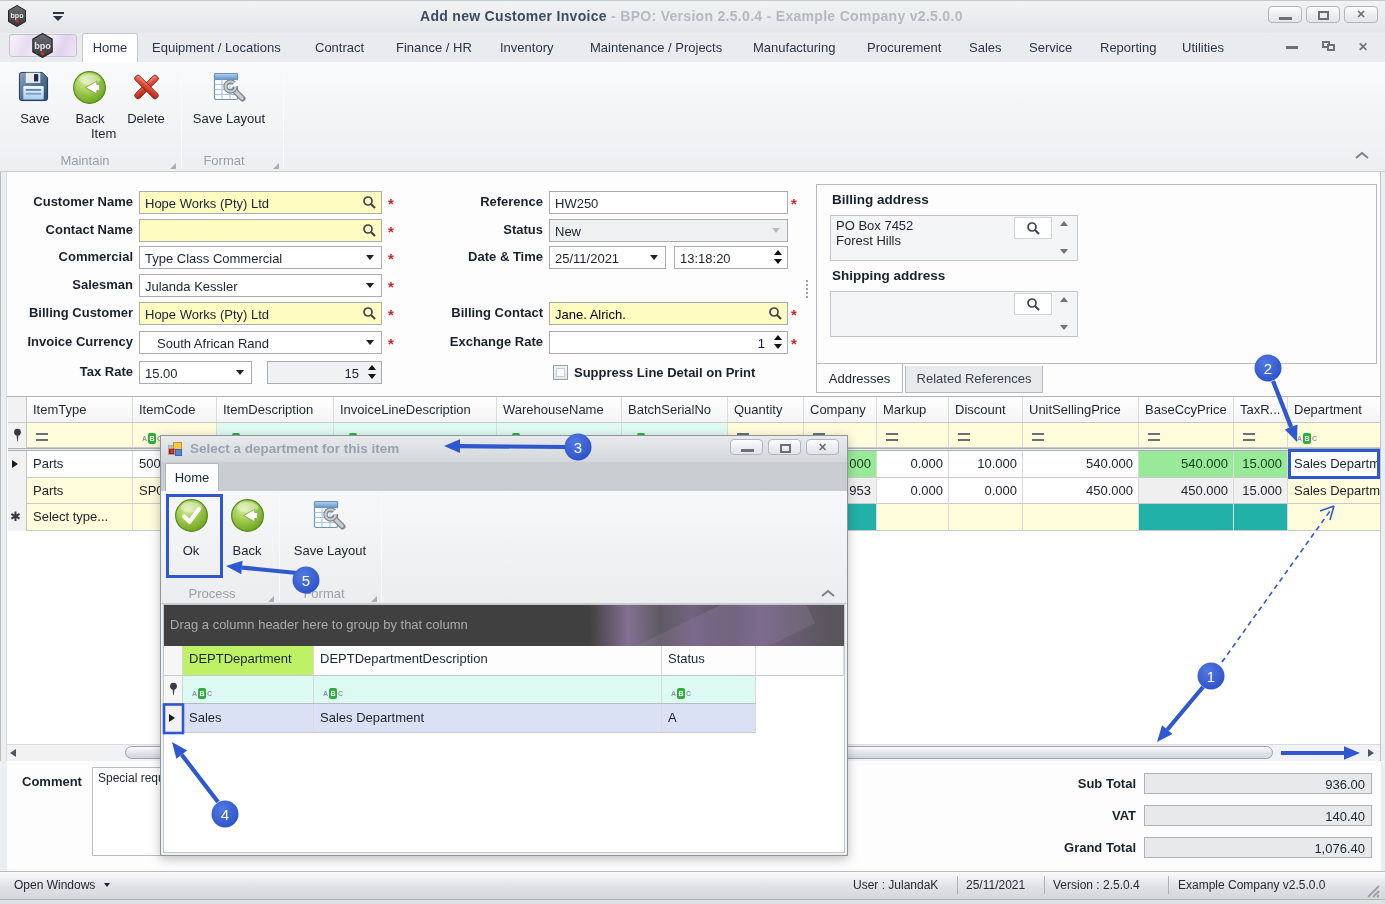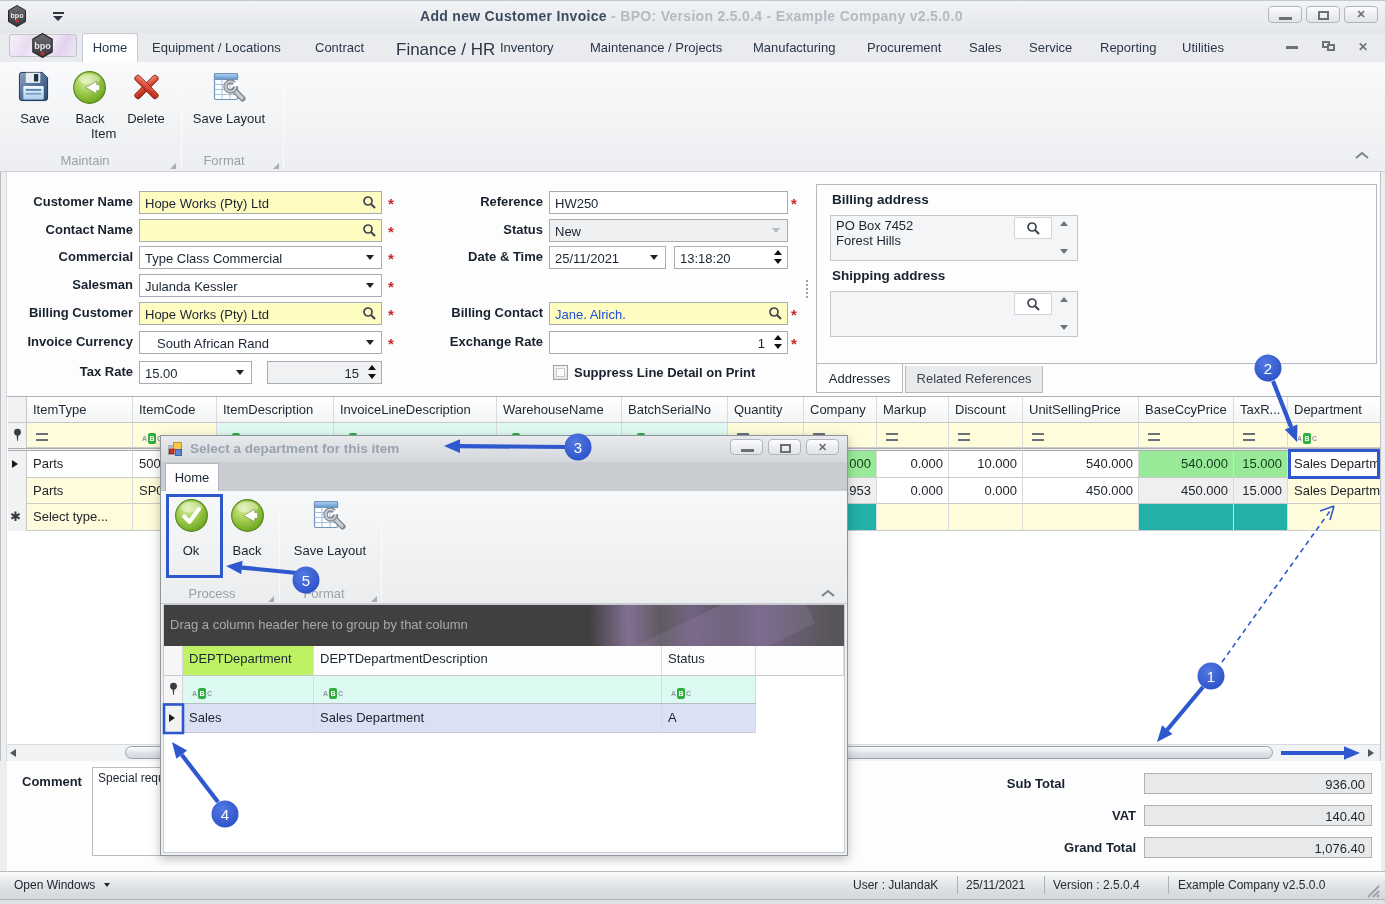--- a/index.html
+++ b/index.html
@@ -59,21 +59,21 @@
         </linearGradient>
       </defs>
       <polygon points="10,0.5 18.5,5.4 18.5,16.6 10,21.5 1.5,16.6 1.5,5.4" fill="url(#hx23)" stroke="#232327" stroke-width="1"></polygon>
       <text x="10" y="14" font-size="8" font-weight="bold" fill="#e8e8ea" text-anchor="middle" font-family="Liberation Sans">bpo</text>
       <circle cx="10" cy="18" r="1.7" fill="#c03028"></circle>
     </svg></div>
 <div class="b" style="left:82px;top:33px;width:56px;height:29px;background:#fff;border:1px solid #c6cad0;border-bottom:none;border-radius:3px 3px 0 0"></div>
 <div class="b" style="left:82px;top:40px;width:56px;text-align:center;font-size:13px;color:#24364e">Home</div>
 <div class="b" style="left:152px;top:40px;font-size:13px;color:#2a3648;white-space:nowrap">Equipment / Locations</div>
 <div class="b" style="left:315px;top:40px;font-size:13px;color:#2a3648;white-space:nowrap">Contract</div>
-<div class="b" style="left:396px;top:40px;font-size:17px;color:#2a3648;white-space:nowrap">Finance / HR</div>
+<div class="b" style="left:396px;top:40px;font-size:13px;color:#2a3648;white-space:nowrap">Finance / HR</div>
 <div class="b" style="left:500px;top:40px;font-size:13px;color:#2a3648;white-space:nowrap">Inventory</div>
 <div class="b" style="left:590px;top:40px;font-size:13px;color:#2a3648;white-space:nowrap">Maintenance / Projects</div>
 <div class="b" style="left:753px;top:40px;font-size:13px;color:#2a3648;white-space:nowrap">Manufacturing</div>
 <div class="b" style="left:867px;top:40px;font-size:13px;color:#2a3648;white-space:nowrap">Procurement</div>
 <div class="b" style="left:969px;top:40px;font-size:13px;color:#2a3648;white-space:nowrap">Sales</div>
 <div class="b" style="left:1029px;top:40px;font-size:13px;color:#2a3648;white-space:nowrap">Service</div>
 <div class="b" style="left:1100px;top:40px;font-size:13px;color:#2a3648;white-space:nowrap">Reporting</div>
 <div class="b" style="left:1182px;top:40px;font-size:13px;color:#2a3648;white-space:nowrap">Utilities</div>
 <div class="b" style="left:1286px;top:46px;width:12px;height:3px;background:#6e7278"></div>
 <div class="b" style="left:1322px;top:41px;width:8px;height:7px;border:2px solid #6e7278"></div>
@@ -212,21 +212,21 @@
 <div class="lbl b" style="left:223px;top:222px;width:320px;text-align:right">Status</div>
 <div class="fld" style="left:549px;top:219px;width:239px;height:23px;background:#eef0f2;padding:4px 5px 0 5px;color:#1a2430">New</div>
 <div class="dd" style="left:772px;top:228px;border-top-color:#b6bcc4"></div>
 <div class="lbl b" style="left:223px;top:249px;width:320px;text-align:right">Date &amp; Time</div>
 <div class="fld" style="left:549px;top:246px;width:117px;height:23px;background:#fff;padding:4px 5px 0 5px;color:#1a2430">25/11/2021</div>
 <div class="dd" style="left:650px;top:255px"></div>
 <div class="fld" style="left:674px;top:246px;width:114px;height:23px;background:#fff;padding:4px 5px 0 5px;color:#1a2430">13:18:20</div>
 <div class="sp" style="left:774px;top:250px;border-bottom:5px solid #111"></div>
 <div class="sp" style="left:774px;top:259px;border-top:5px solid #111"></div>
 <div class="lbl b" style="left:223px;top:305px;width:320px;text-align:right">Billing Contact</div>
-<div class="fld" style="left:549px;top:302px;width:239px;height:23px;background:#fffcc2;padding:4px 11px 0 5px;color:#1d4ed8">Jane. Alrich.</div>
+<div class="fld" style="left:549px;top:302px;width:239px;height:23px;background:#fffcc2;padding:4px 11px 0 5px;color:#000000">Jane. Alrich.</div>
 <div class="b" style="left:768px;top:306px"><svg width="15" height="15" viewBox="0 0 15 15">
       <circle cx="6" cy="6" r="4" fill="none" stroke="#3e4450" stroke-width="1.7"></circle>
       <line x1="9" y1="9" x2="13" y2="13" stroke="#3e4450" stroke-width="2.2"></line>
     </svg></div>
 <div class="ast" style="left:791px;top:306px">*</div>
 <div class="lbl b" style="left:223px;top:334px;width:320px;text-align:right">Exchange Rate</div>
 <div class="fld" style="left:549px;top:331px;width:239px;height:23px;background:#fff;padding:4px 22px 0 5px;text-align:right;color:#1a2430">1</div>
 <div class="sp" style="left:774px;top:335px;border-bottom:5px solid #111"></div>
 <div class="sp" style="left:774px;top:344px;border-top:5px solid #111"></div>
 <div class="ast" style="left:791px;top:335px">*</div>
@@ -377,21 +377,21 @@
 <div class="cell txt" style="left:1288px;top:504px;width:97px;height:27px;background:#fffcdb;color:#20262e"></div>
 <div class="b tri-r" style="left:12px;top:460px"></div>
 <div class="b" style="left:10px;top:509px;font-size:13px;color:#3a3a42">✱</div>
 <div class="b" style="left:7px;top:744px;width:1374px;height:17px;background:#f1f2f3;border-top:1px solid #d8dadc"></div>
 <div class="b" style="left:10px;top:749px;width:0;height:0;border-right:6px solid #50565e;border-top:4px solid transparent;border-bottom:4px solid transparent"></div>
 <div class="b" style="left:1368px;top:749px;width:0;height:0;border-left:6px solid #50565e;border-top:4px solid transparent;border-bottom:4px solid transparent"></div>
 <div class="b" style="left:125px;top:746px;width:1148px;height:13px;border-radius:7px;border:1px solid #9ba3ad;background:linear-gradient(#fdfdfe,#dee2e7 60%,#d2d7dd)"></div>
 <div class="b" style="left:7px;top:761px;width:1374px;height:110px;background:#fdfdfe"></div>
 <div class="lbl b" style="left:22px;top:774px">Comment</div>
 <div class="b" style="left:92px;top:767px;width:560px;height:89px;background:#fff;border:1px solid #b9bdc2;font-size:12px;color:#1a2430;padding:3px 0 0 5px">Special requirements noted for this customer invoice delivery</div>
-<div class="lbl b" style="left:936px;top:776px;width:200px;text-align:center">Sub Total</div>
+<div class="lbl b" style="left:936px;top:776px;width:200px;text-align:right">Sub Total</div>
 <div class="b" style="left:1144px;top:773px;width:228px;height:21px;background:#e8e9ea;border:1px solid #aeb2b8;font-size:13px;color:#1a2430;text-align:right;padding:3px 6px 0 0">936.00</div>
 <div class="lbl b" style="left:936px;top:808px;width:200px;text-align:right">VAT</div>
 <div class="b" style="left:1144px;top:805px;width:228px;height:21px;background:#e8e9ea;border:1px solid #aeb2b8;font-size:13px;color:#1a2430;text-align:right;padding:3px 6px 0 0">140.40</div>
 <div class="lbl b" style="left:936px;top:840px;width:200px;text-align:right">Grand Total</div>
 <div class="b" style="left:1144px;top:837px;width:228px;height:21px;background:#e8e9ea;border:1px solid #aeb2b8;font-size:13px;color:#1a2430;text-align:right;padding:3px 6px 0 0">1,076.40</div>
 <div class="b" style="left:0;top:871px;width:1385px;height:29px;background:linear-gradient(#fafbfb,#e2e4e7 45%,#d3d6da);border-top:1px solid #b8bcc2"></div>
 <div class="b" style="left:14px;top:878px;font-size:12px;color:#1c2430">Open Windows</div>
 <div class="dd b" style="left:104px;top:883px;border-top-color:#1c2430;border-top-width:4px;border-left-width:3.5px;border-right-width:3.5px"></div>
 <div class="b" style="left:853px;top:878px;font-size:12px;color:#242c36">User : JulandaK</div>
 <div class="b" style="left:966px;top:878px;font-size:12px;color:#242c36">25/11/2021</div>

